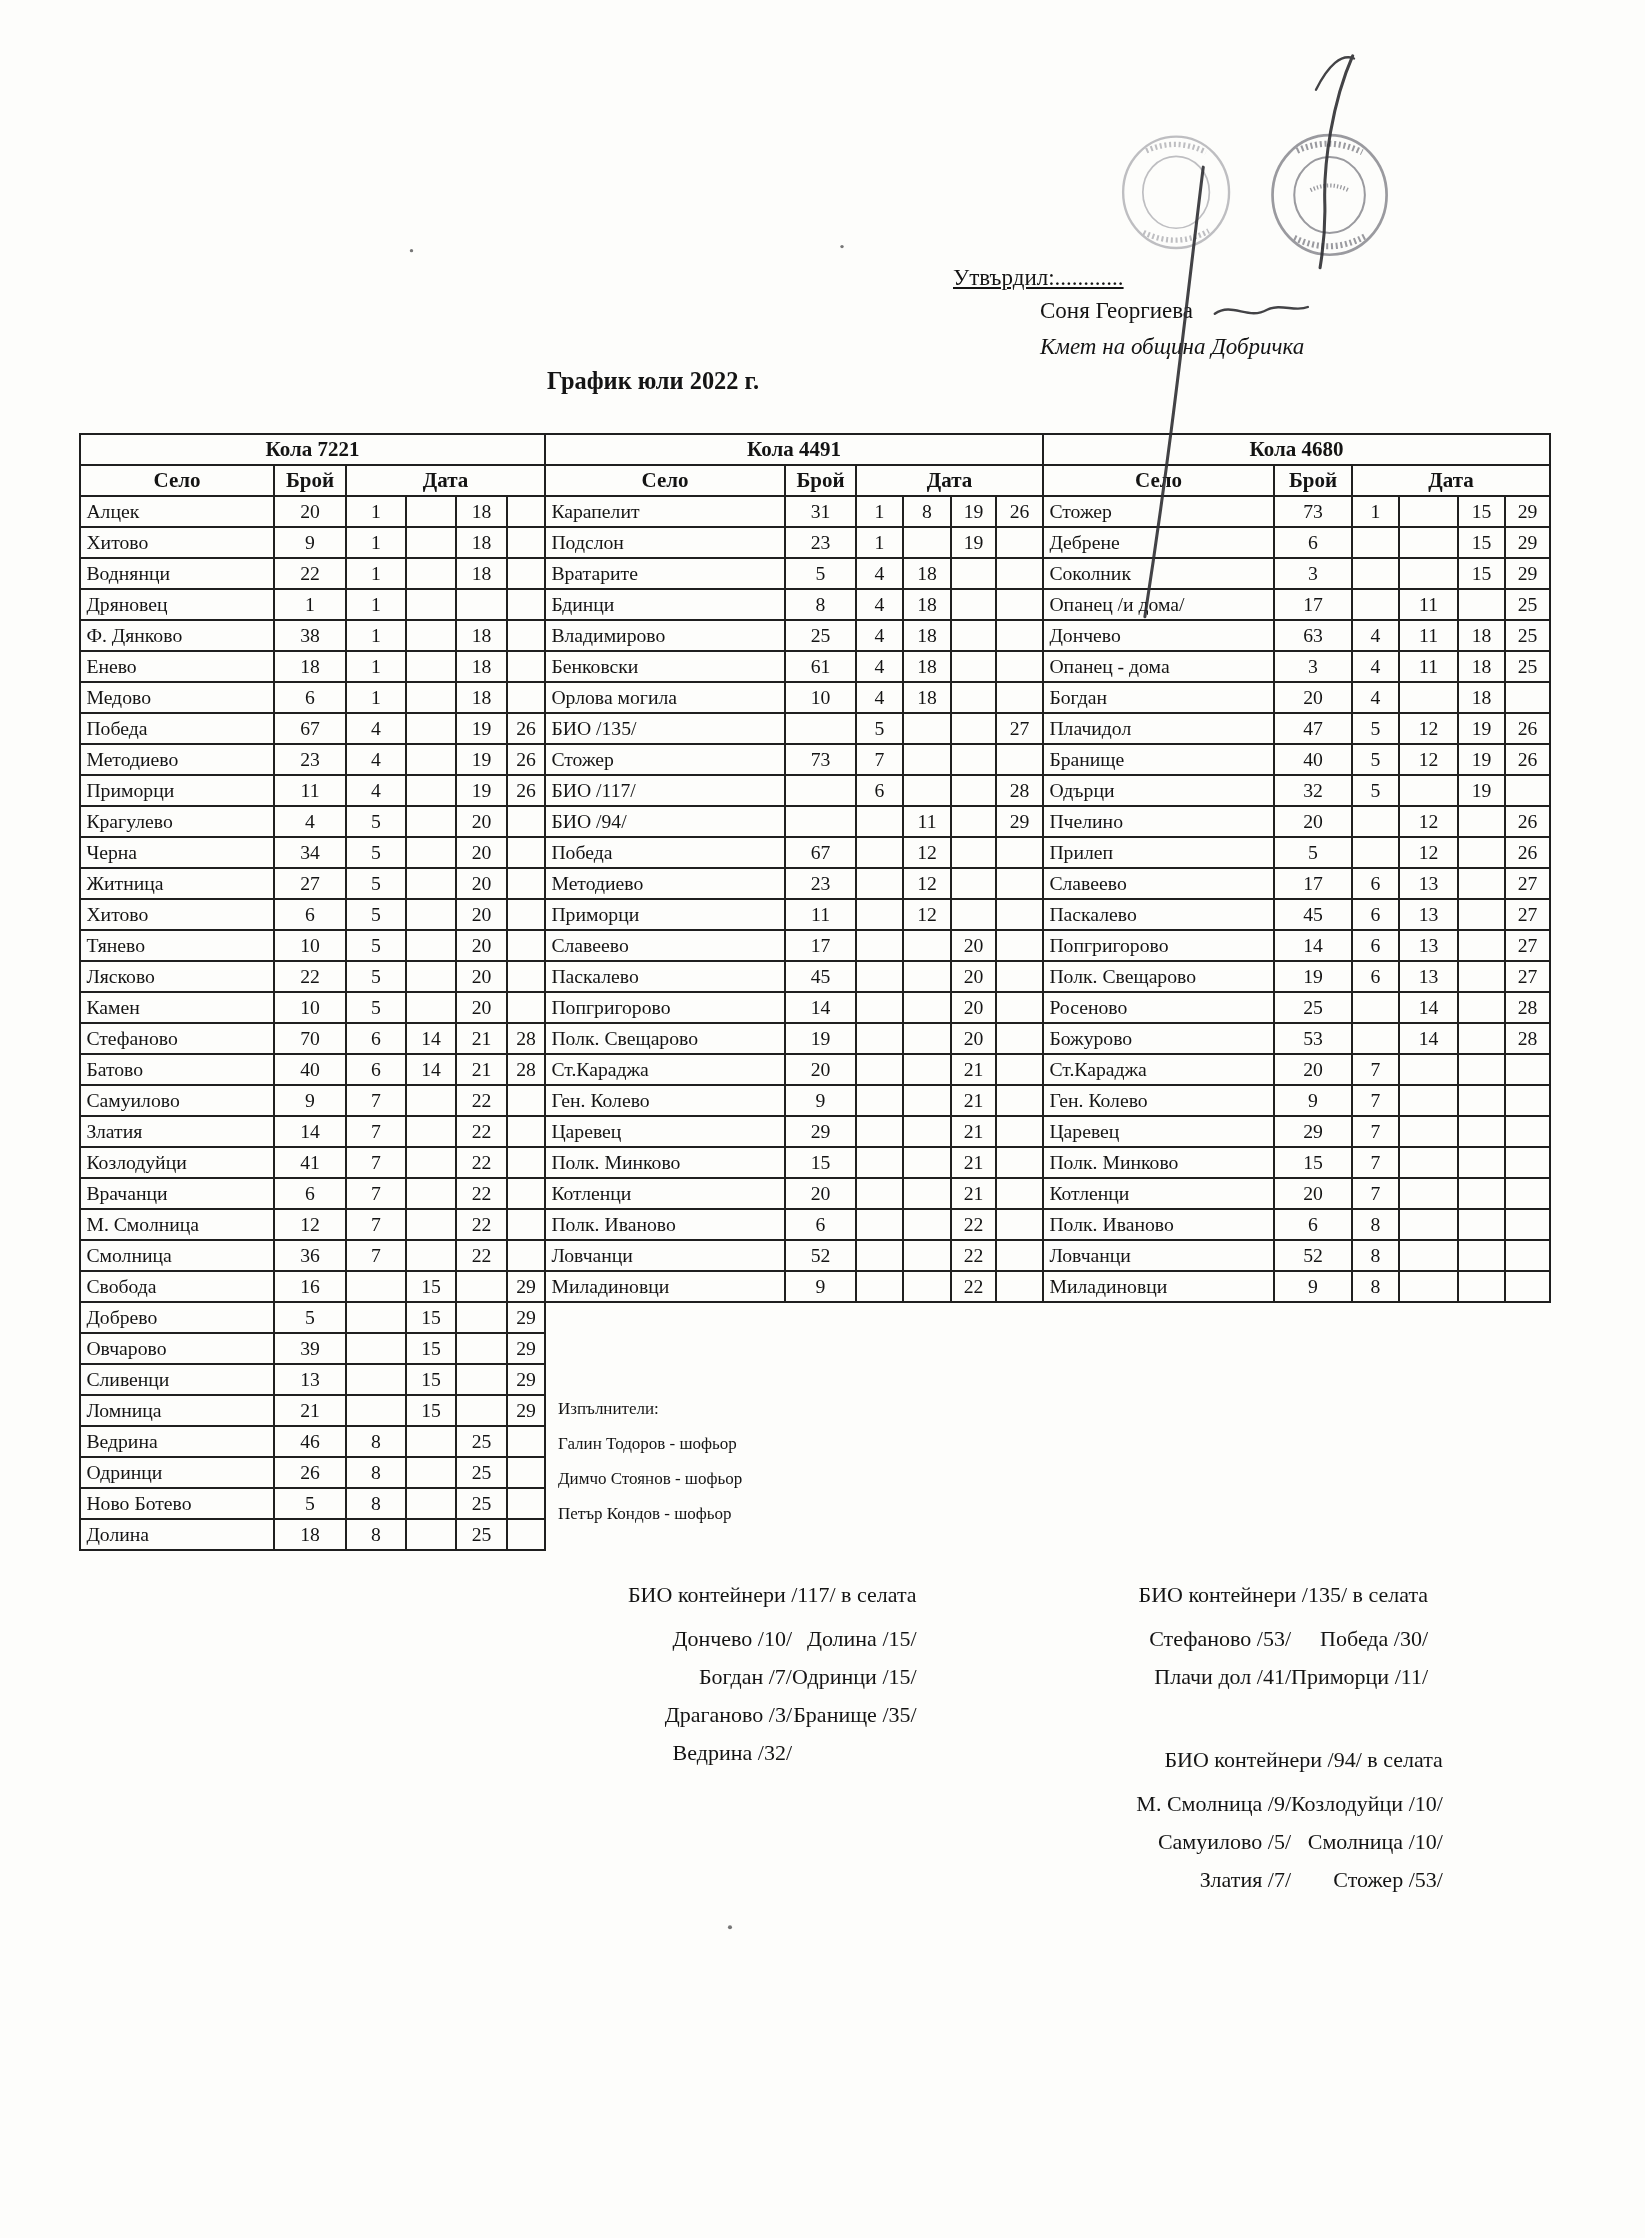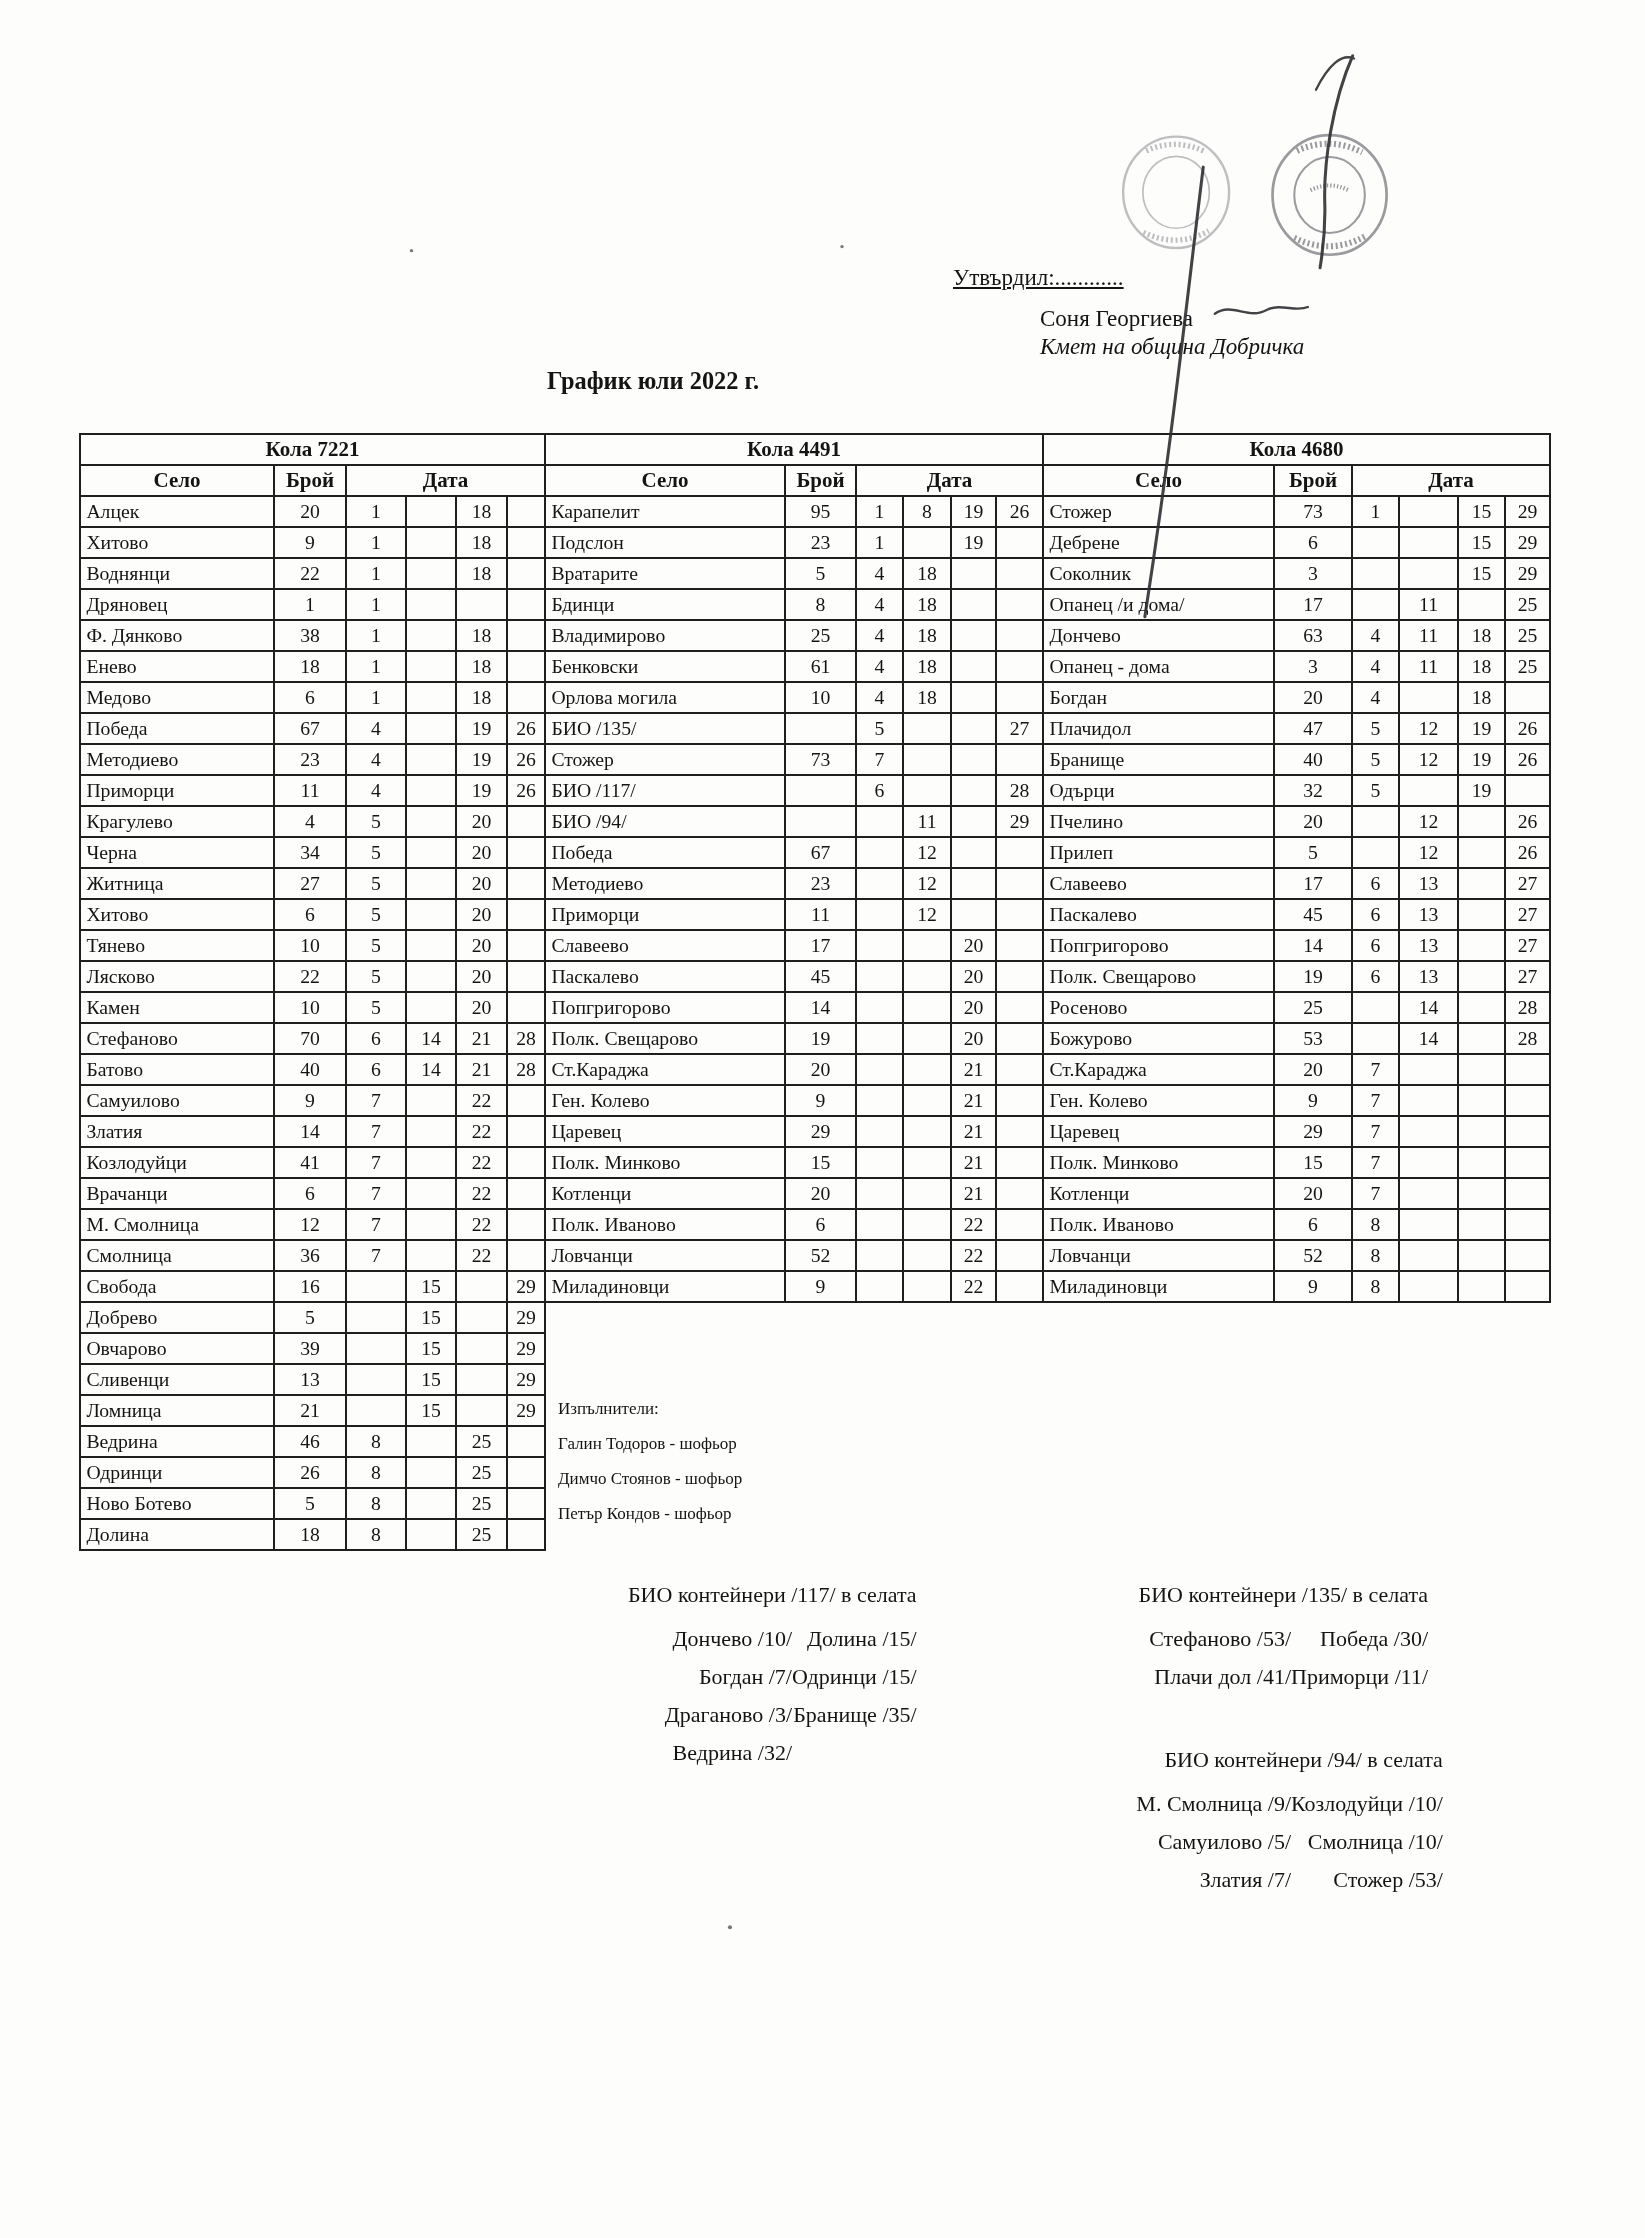--- a/index.html
+++ b/index.html
@@ -12,21 +12,21 @@
   }
   .page {
     position: relative;
     width: 1646px; height: 2239px;
     background: #fdfdfb;
     overflow: hidden;
   }
 
   
   .approve-label { position: absolute; left: 953px; top: 265px; font-size: 23px; text-decoration: underline; }
-  .approve-name  { position: absolute; left: 1040px; top: 306px; font-size: 23px; }
+  .approve-name  { position: absolute; left: 1040px; top: 298px; font-size: 23px; }
   .approve-role  { position: absolute; left: 1040px; top: 334px; font-size: 23px; font-style: italic; }
 
   .doc-title { position: absolute; left: 547px; top: 367px; font-size: 24.4px; font-weight: bold; }
 
   
   .tables { position: absolute; left: 79px; top: 433px; display: flex; align-items: flex-start; }
   .tables table { border-collapse: collapse; table-layout: fixed; background: transparent; }
   .tables table + table { margin-left: -2px; }
   .tables th, .tables td {
     border: 2px solid #1f1f1f;
@@ -382,21 +382,21 @@
         </tr>
         <tr>
           <th>Село</th>
           <th>Брой</th>
           <th colspan="4">Дата</th>
         </tr>
       </thead>
       <tbody>
           <tr>
             <td class="village">Карапелит</td>
-            <td class="count">95</td>
+            <td class="count">31</td>
             <td class="date">1</td>
             <td class="date">8</td>
             <td class="date">19</td>
             <td class="date">26</td>
           </tr>
           <tr>
             <td class="village">Подслон</td>
             <td class="count">23</td>
             <td class="date">1</td>
             <td class="date"></td>

